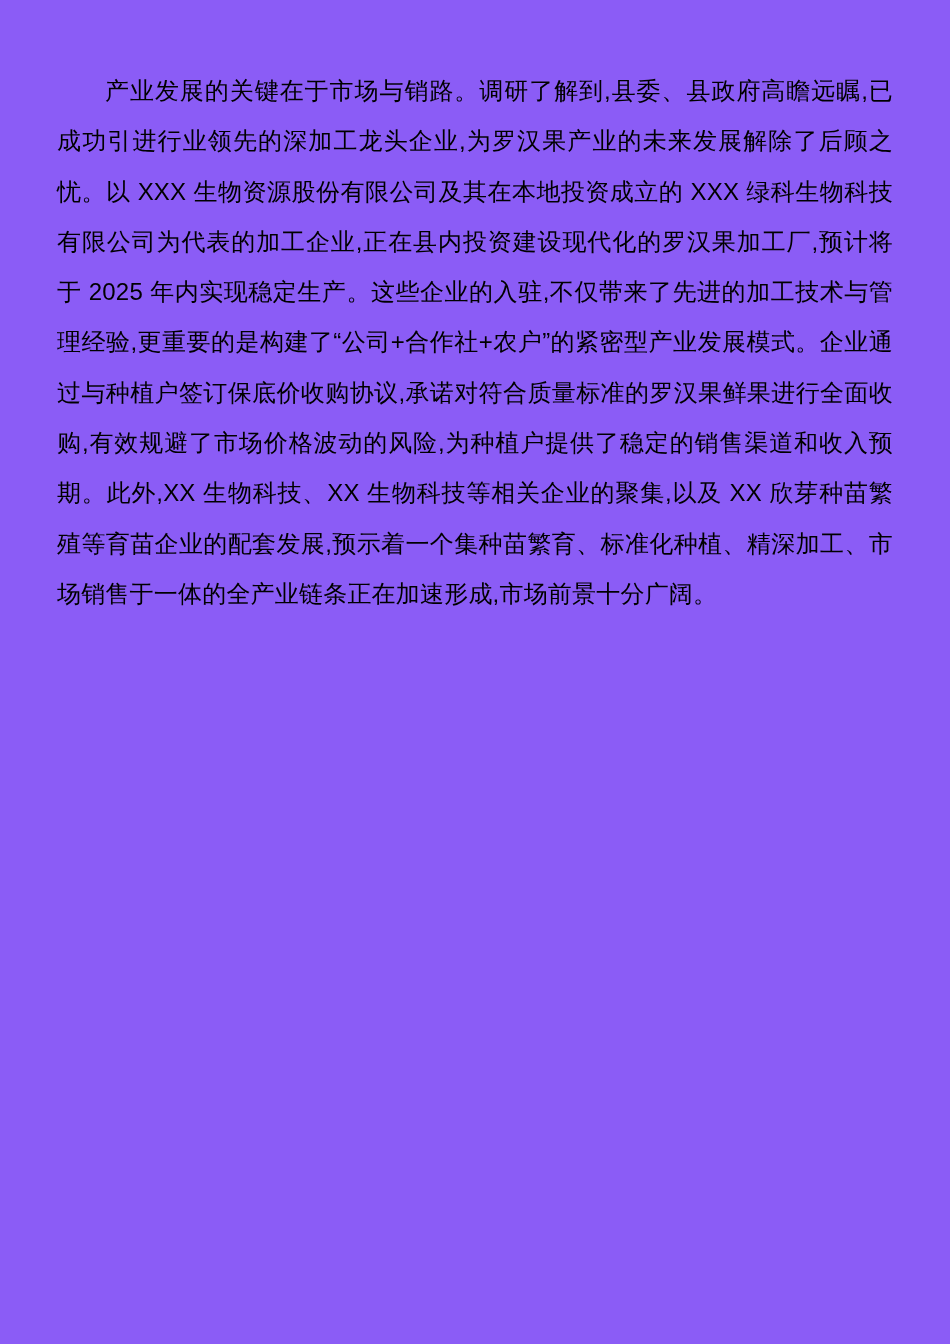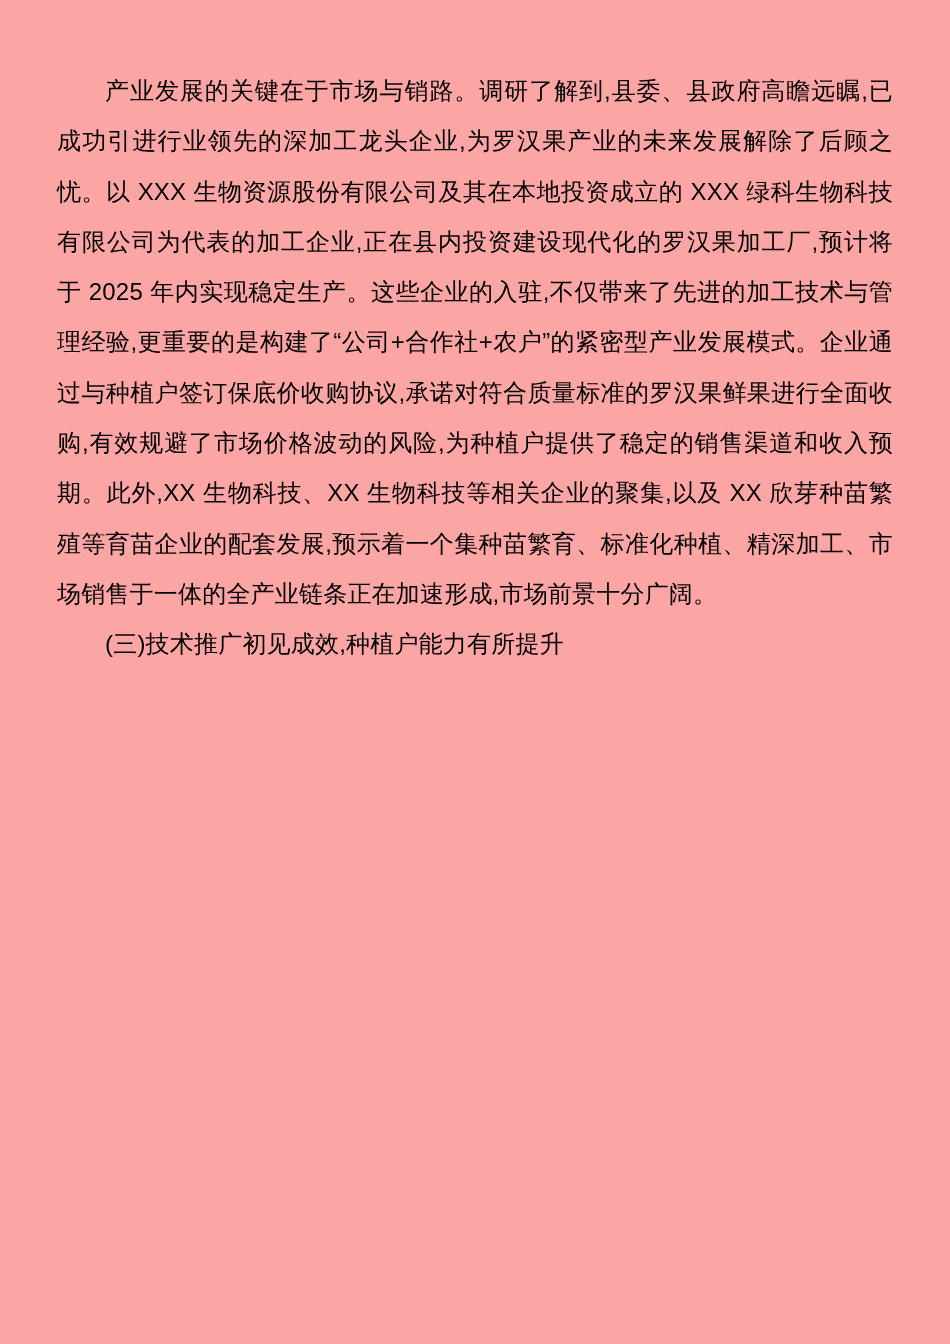--- a/index.html
+++ b/index.html
@@ -4,21 +4,21 @@
 <style>
   html, body {
     margin: 0;
     padding: 0;
     background: #ffffff;
   }
   .page {
     position: relative;
     width: 950px;
     height: 1344px;
-    background: #fca5a5;
+    background: #8b5cf6;
     overflow: hidden;
   }
   .content {
     position: absolute;
     left: 57px;
     top: 66px;
     width: 836px;
     color: #000000;
     font-family: "Liberation Sans", "DejaVu Sans", sans-serif;
     font-size: 24px;
@@ -35,15 +35,14 @@
   .content p.heading {
     font-weight: normal;
   }
 </style>
 </head>
 <body>
 
 <div class="page">
   <div class="content">
     <p class="body">产业发展的关键在于市场与销路。调研了解到,县委、县政府高瞻远瞩,已成功引进行业领先的深加工龙头企业,为罗汉果产业的未来发展解除了后顾之忧。以 XXX 生物资源股份有限公司及其在本地投资成立的 XXX 绿科生物科技有限公司为代表的加工企业,正在县内投资建设现代化的罗汉果加工厂,预计将于 2025 年内实现稳定生产。这些企业的入驻,不仅带来了先进的加工技术与管理经验,更重要的是构建了“公司+合作社+农户”的紧密型产业发展模式。企业通过与种植户签订保底价收购协议,承诺对符合质量标准的罗汉果鲜果进行全面收购,有效规避了市场价格波动的风险,为种植户提供了稳定的销售渠道和收入预期。此外,XX 生物科技、XX 生物科技等相关企业的聚集,以及 XX 欣芽种苗繁殖等育苗企业的配套发展,预示着一个集种苗繁育、标准化种植、精深加工、市场销售于一体的全产业链条正在加速形成,市场前景十分广阔。</p>
-    <p class="heading">(三)技术推广初见成效,种植户能力有所提升</p>
   </div>
 </div>
 
 </body></html>

